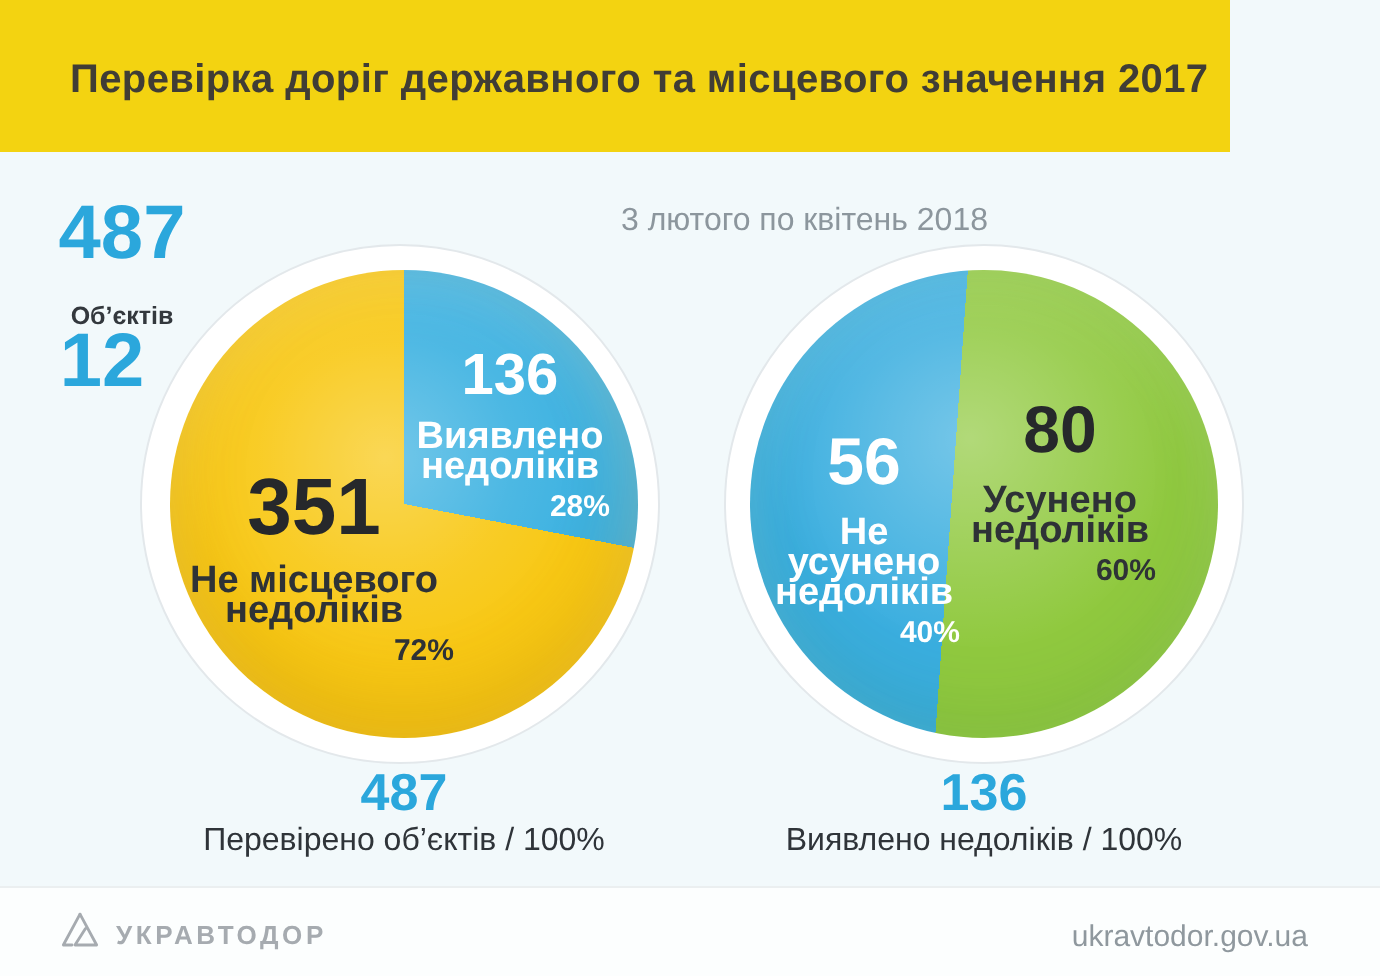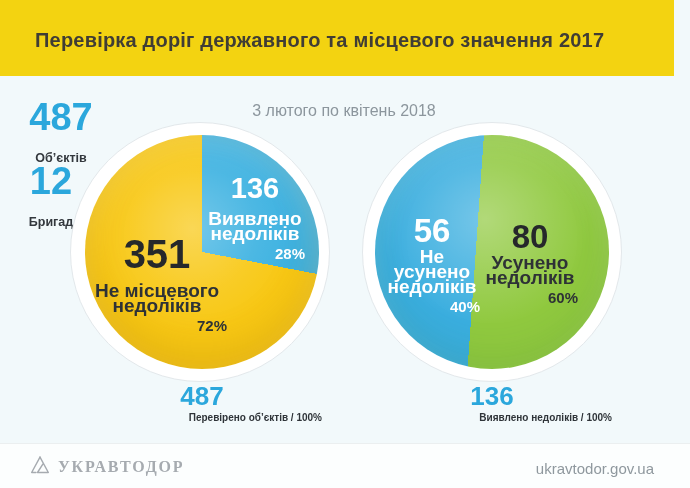--- a/index.html
+++ b/index.html
@@ -4,32 +4,32 @@
 <style>
   * { margin:0; padding:0; box-sizing:border-box; }
   html,body { background:#dfe3e6; }
   body { font-family:"Liberation Sans", sans-serif; }
   .canvas {
     position:relative; width:690px; height:488px; margin:0 auto;
     background:#F2F9FB; overflow:hidden;
   }
   
   .header {
-    position:absolute; left:0; top:0; width:674px; height:76px;
+    position:absolute; left:0; top:0; width:615px; height:76px;
     background:#F3D311;
   }
   .header h1 {
     position:absolute; left:35px; top:29px;
     font-size:20px; font-weight:700; color:#403D35; letter-spacing:.2px;
     white-space:nowrap;
   }
   
   .period {
     position:absolute; left:194px; top:102px; width:300px;
-    text-align:center; font-size:16px; color:#8C969D; font-weight:400;
+    text-align:right; font-size:16px; color:#8C969D; font-weight:400;
   }
   
   .stat { position:absolute; text-align:center; }
   .stat .v { font-size:38px; line-height:38px; font-weight:700; color:#2BA7DC; }
   .stat .l { margin-top:15px; font-size:12.5px; font-weight:700; color:#33383D; }
   .stat-1 { left:11px; top:98px; width:100px; }
   .stat-2 { left:2px;  top:162px; width:98px; }
   
   .disc {
     position:absolute; width:260px; height:260px; border-radius:50%;
@@ -58,55 +58,54 @@
   .sl .ln { font-size:19px; line-height:15px; font-weight:700; }
   .sl .p  { font-size:15px; margin-top:4px; font-weight:700;text-align:right; }
   .sl.dark  { color:#26282B; }
   .sl.dark .ln, .sl.dark .p { color:#2E3236; }
   .sl.light { color:#FFFFFF; }
   .sl-a1 { left:87px;  top:233px; width:140px; }
   .sl-a1 .v { font-size:40px; margin-bottom:8px; }
   .sl-a2 { left:205px; top:173px; width:100px; }
   .sl-a2 .v { font-size:29px; margin-bottom:8px; }
   .sl-b1 { left:384px; top:214px; width:96px; }
-  .sl-b2 { left:482px; top:220px; width:96px; }
-  .sl-b1 .v, .sl-b2 .v { font-size:33px; }
+  .sl-b2 { left:482px; top:198px; width:96px; }
+  .sl-b1 .v, .sl-b2 .v { font-size:33px; margin-bottom:10px; }
   
   .caption { position:absolute; top:382px; width:240px; text-align:center; }
   .caption .cv { font-size:26px; line-height:28px; font-weight:700; color:#2BA7DC; }
-  .caption .cl { margin-top:2px; font-size:10px; font-weight:700; color:#2F3439;text-align:right; }
+  .caption .cl { margin-top:2px; font-size:16px; font-weight:400; color:#2F3439; }
   .caption-left  { left:82px; }
   .caption-right { left:372px; }
   
   .footer {
     position:absolute; left:0; top:443px; width:690px; height:45px;
     background:#FCFEFE; border-top:1px solid #EBEFF0;
   }
   .logo { position:absolute; left:30px; top:11px; display:flex; align-items:center; gap:8px; }
-  .logo-text { font-size:16px; font-weight:700; letter-spacing:1.8px; color:#A6ABB0;font-family:Liberation Serif, serif; }
+  .logo-text { font-size:13px; font-weight:700; letter-spacing:1.8px; color:#A6ABB0; }
   .site { position:absolute; right:36px; top:16px; font-size:15px; color:#8F989E; }
 </style>
 </head>
 <body>
 
 <div class="canvas">
 
   <div class="header">
     <h1>Перевірка доріг державного та місцевого значення 2017</h1>
   </div>
 
   <div class="period">3 лютого по квітень 2018</div>
 
   <div class="stat stat-1">
     <div class="v">487</div>
     <div class="l">Об’єктів</div>
   </div>
   <div class="stat stat-2">
     <div class="v">12</div>
-    <div class="l">Бригад</div>
   </div>
 
   <div class="disc disc-left"></div>
   <div class="pie pie-left"></div>
 
   <div class="sl sl-a1 dark">
     <div class="v">351</div>
     <div class="ln">Не місцевого</div>
     <div class="ln">недоліків</div>
     <div class="p">72%</div>

